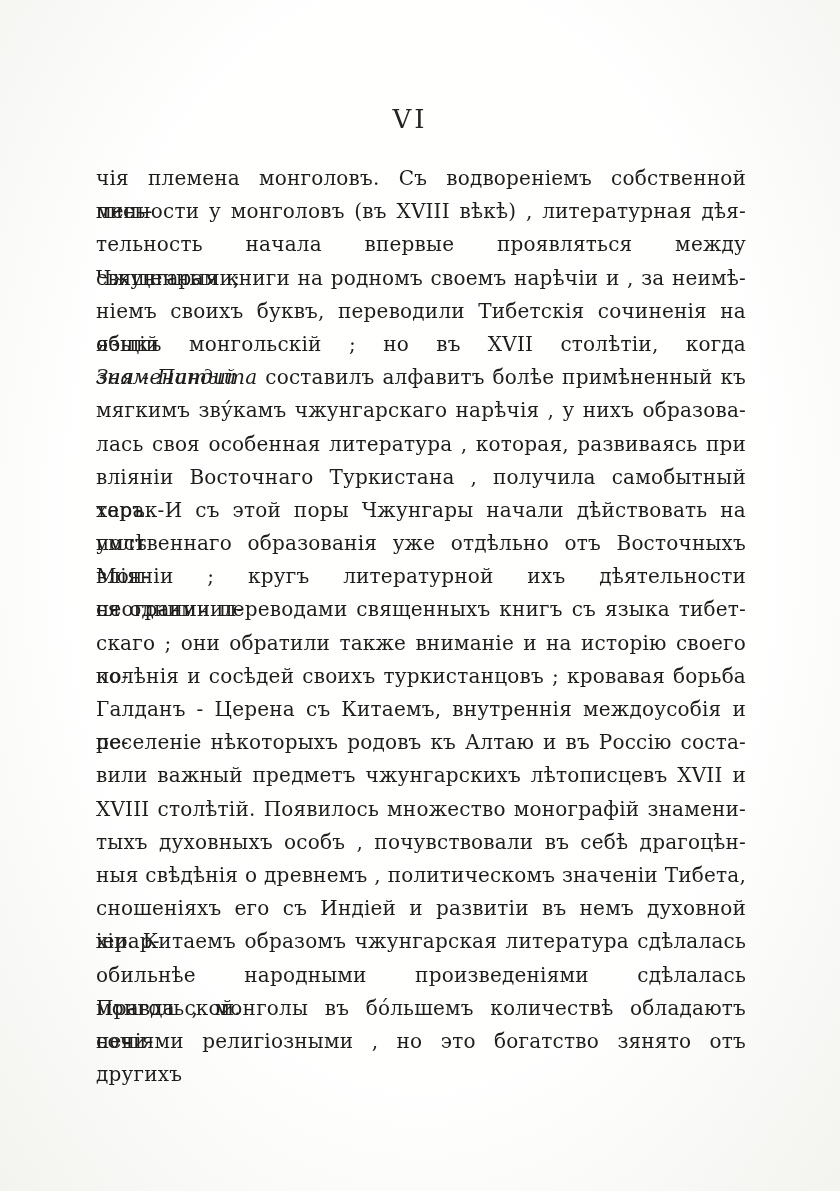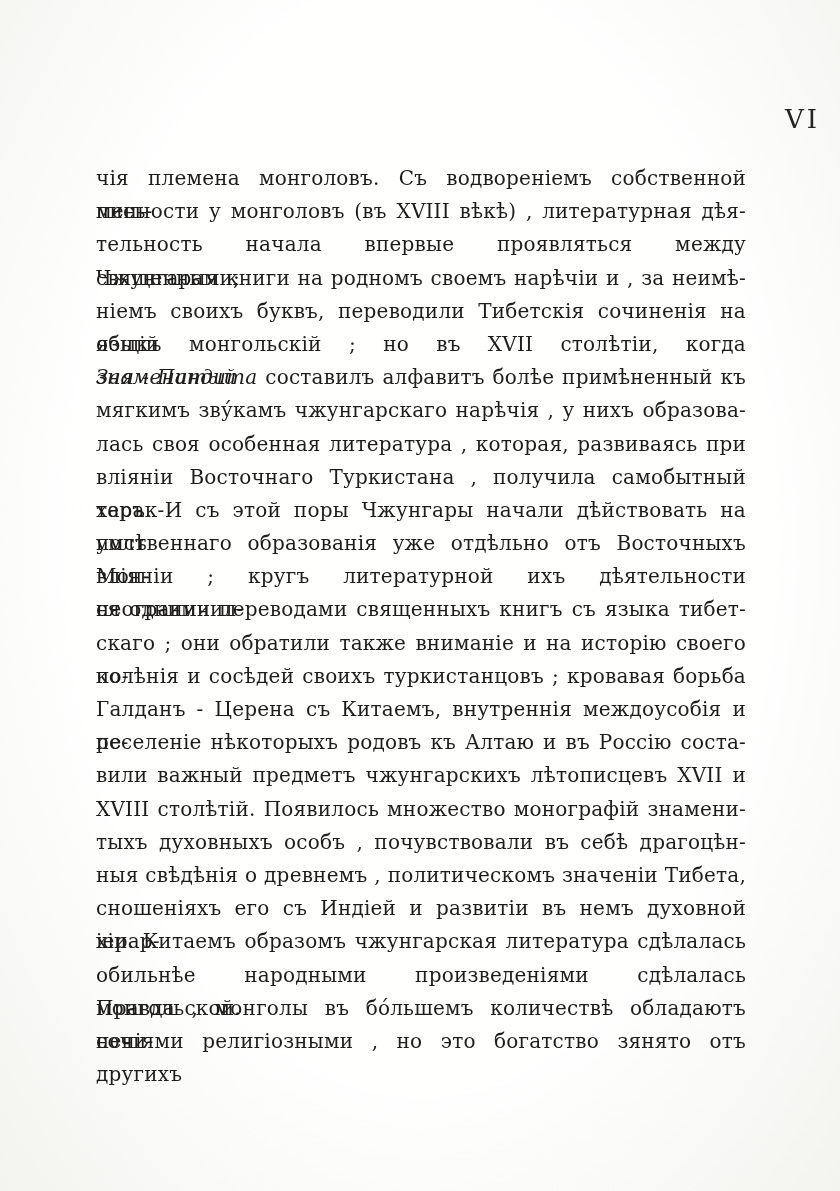--- a/index.html
+++ b/index.html
@@ -20,21 +20,21 @@
     width: 840px; height: 1191px;
     background:
       radial-gradient(ellipse at 50% 45%, rgba(255,255,255,0.9) 60%, rgba(236,236,232,0.55) 100%),
       #fbfbf8;
   }
   .page-number {
     position: absolute;
     left: 0;
     top: 104px;
     width: 820px;
-    text-align: right;
+    text-align: center;
     font-size: 26px;
     letter-spacing: 3px;
     color: #262423;
     font-weight: 500;
   }
   .page-body {
     position: absolute;
     left: 96px;
     top: 162px;
     width: 650px;

